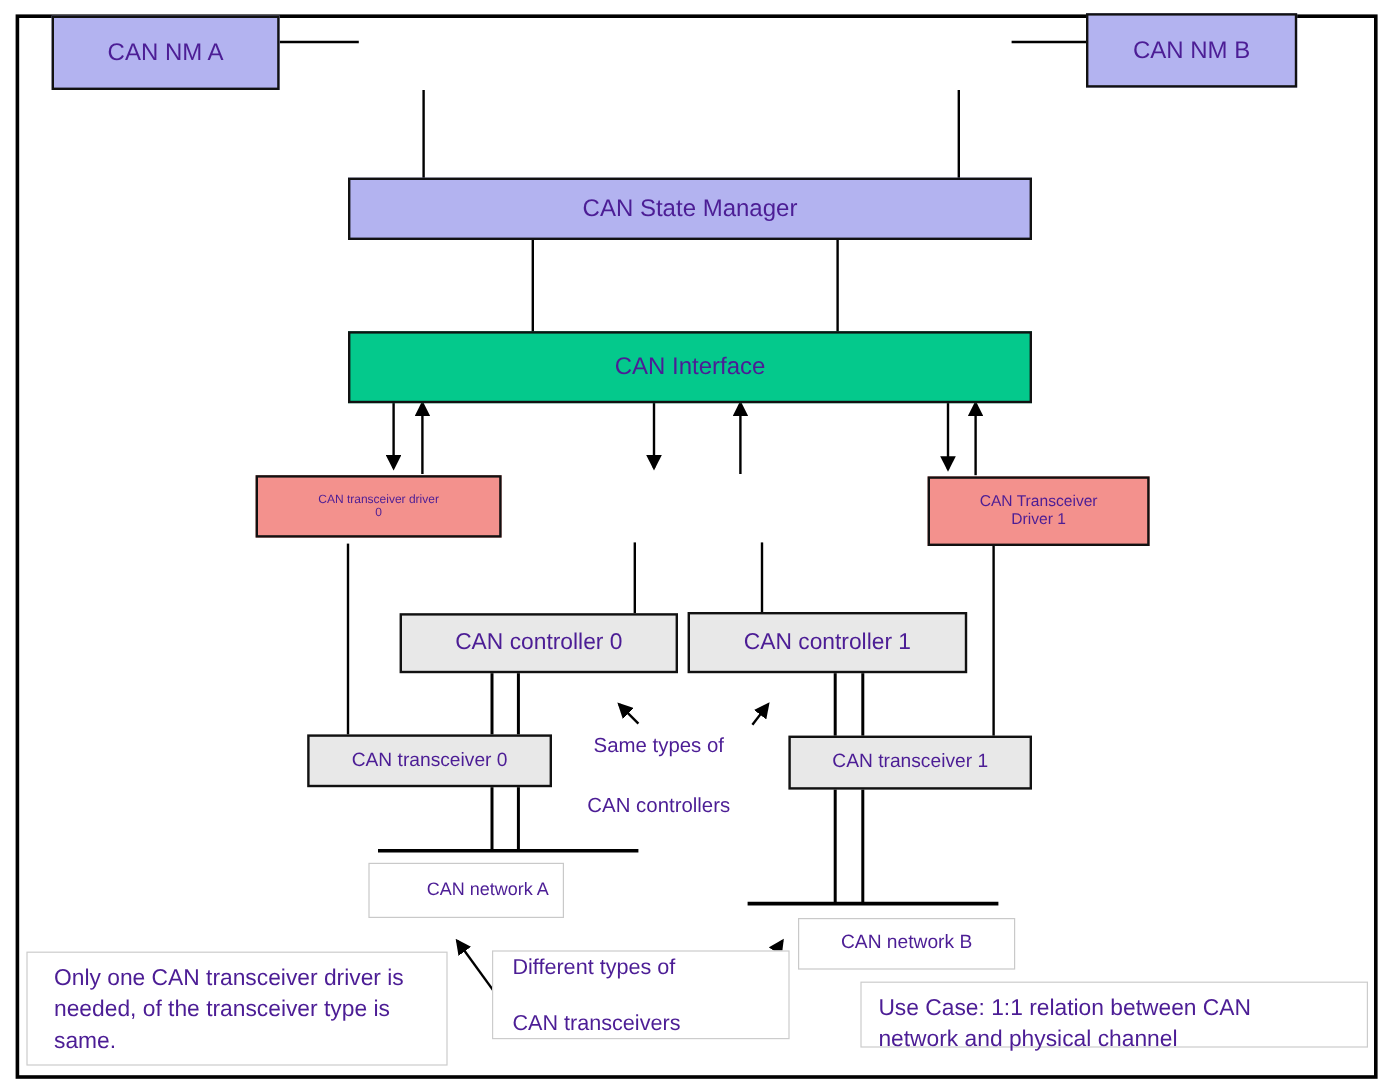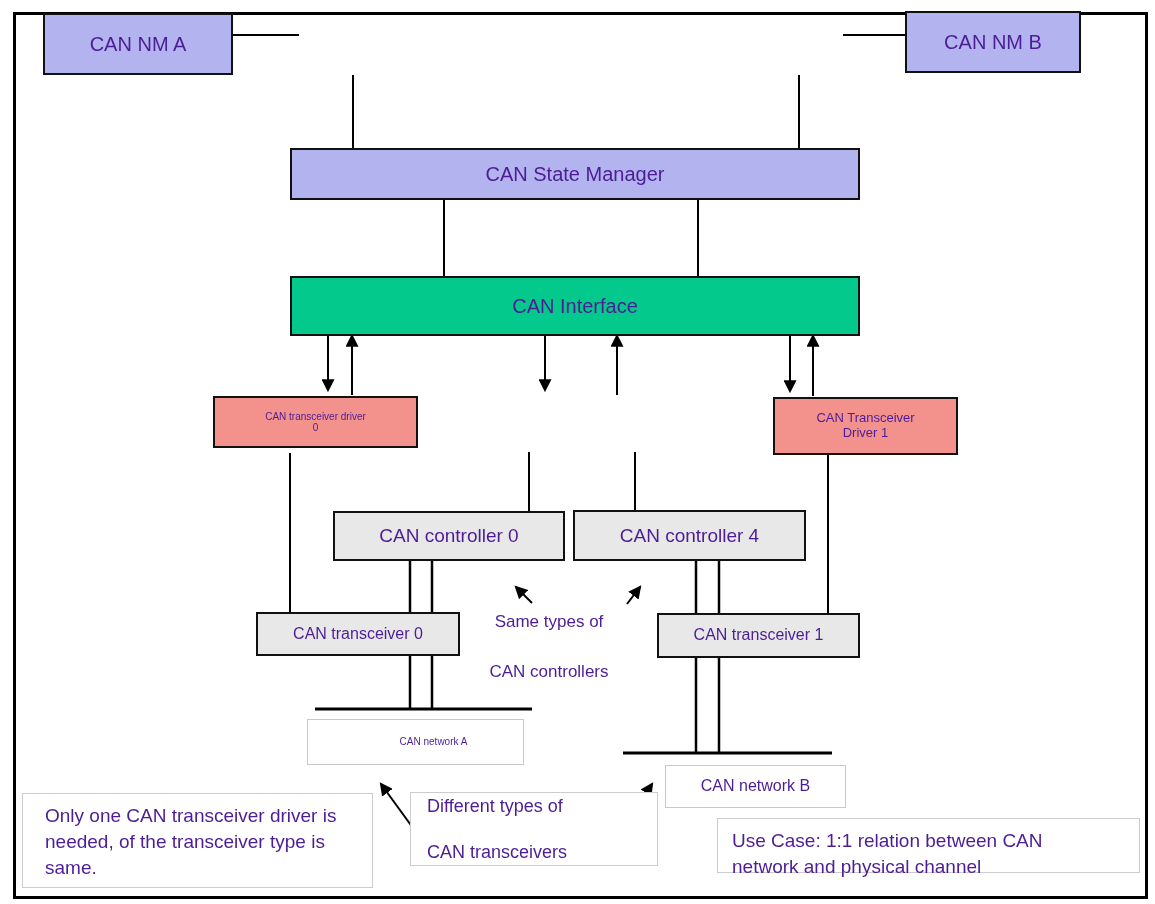--- a/index.html
+++ b/index.html
@@ -33,21 +33,21 @@
   #n-can-nm-b        {left:905px;top:11px; width:176px;height:62px;font-size:20px;}
   #n-can-state-manager{left:290px;top:148px;width:570px;height:52px;font-size:20px;}
   #n-can-interface   {left:290px;top:276px;width:570px;height:60px;font-size:20px;}
   #n-ctd0            {left:185px;top:396px;width:205px;height:52px;font-size:10px;margin-left:28px;}
   #n-can-driver      {left:444px;top:396px;width:266px;height:57px;font-size:22px;}
   #n-ctd1            {left:773px;top:397px;width:185px;height:58px;font-size:13px;}
   #n-can-controller-0{left:333px;top:511px;width:232px;height:50px;font-size:19px;}
   #n-can-controller-1{left:573px;top:510px;width:233px;height:51px;font-size:19px;}
   #n-can-transceiver-0{left:256px;top:612px;width:204px;height:44px;font-size:16px;}
   #n-can-transceiver-1{left:657px;top:613px;width:203px;height:45px;font-size:16px;}
-  #n-can-network-a   {left:307px;top:719px;width:217px;height:46px;font-size:10px;padding-left:36px;}
+  #n-can-network-a   {left:307px;top:719px;width:163px;height:46px;font-size:15px;padding-left:36px;}
   #n-can-network-b   {left:665px;top:765px;width:181px;height:43px;font-size:16px;}
 
   #ann-same-1{left:449px;top:612px;width:200px;font-size:17px;}
   #ann-same-2{left:449px;top:662px;width:200px;font-size:17px;}
   #ann-different{
     left:410px;top:792px;width:248px;height:74px;font-size:18px;
     display:flex;flex-direction:column;justify-content:center;
     padding-left:16px;text-align:left;line-height:1.35;gap:22px;
   }
   #note-left{left:22px;top:793px;width:351px;height:95px;font-size:19px;padding:9px 22px;}
@@ -128,21 +128,21 @@
   </div>
   <div class="node red" id="n-ctd1">
     <span>CAN Transceiver</span>
     <span>Driver 1</span>
   </div>
 
   <div class="node gray" id="n-can-controller-0">
     <span>CAN controller 0</span>
   </div>
   <div class="node gray" id="n-can-controller-1">
-    <span>CAN controller 4</span>
+    <span>CAN controller 1</span>
   </div>
   <div class="node gray" id="n-can-transceiver-0">
     <span>CAN transceiver 0</span>
   </div>
   <div class="node gray" id="n-can-transceiver-1">
     <span>CAN transceiver 1</span>
   </div>
 
   <div class="node whitebox" id="n-can-network-a">
     <span>CAN network A</span>

